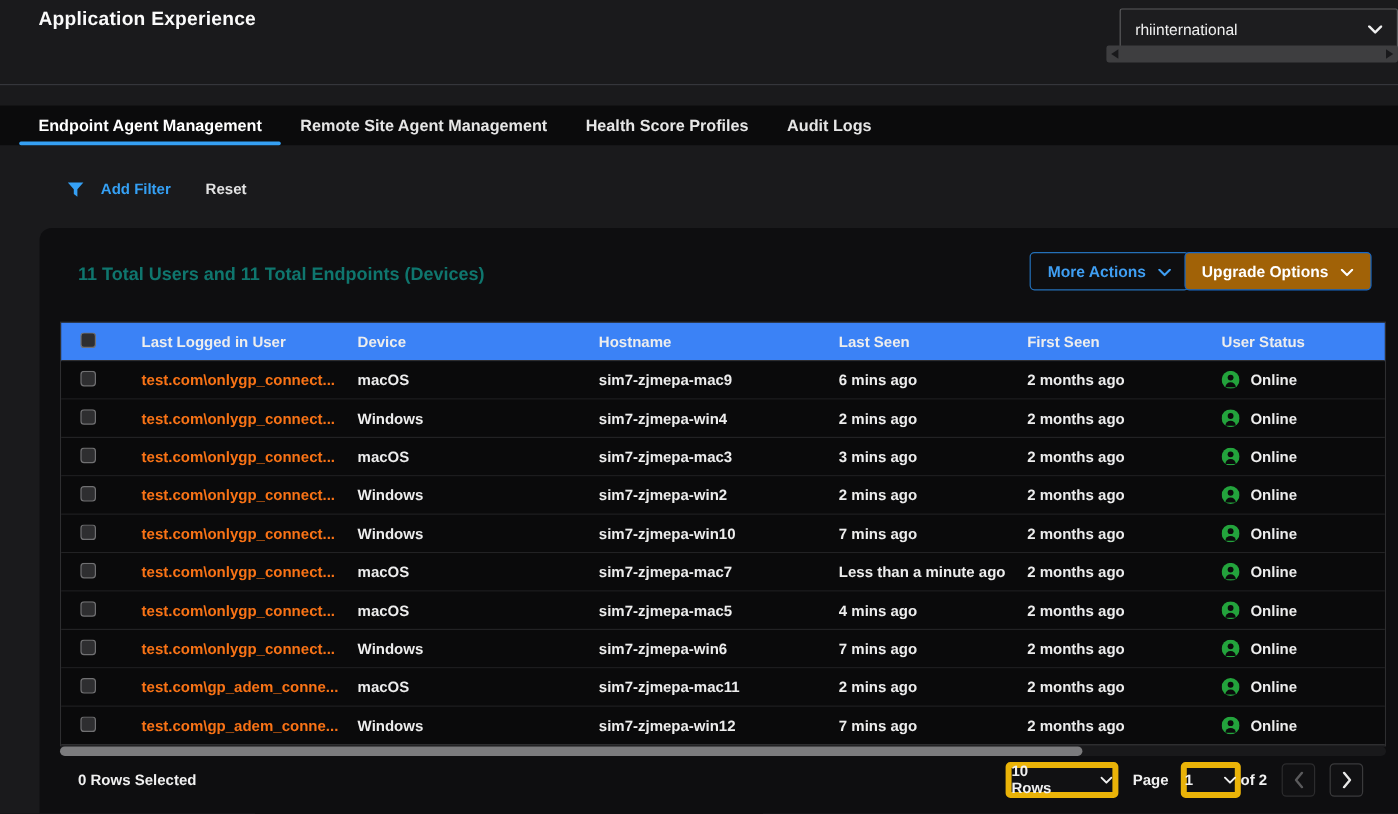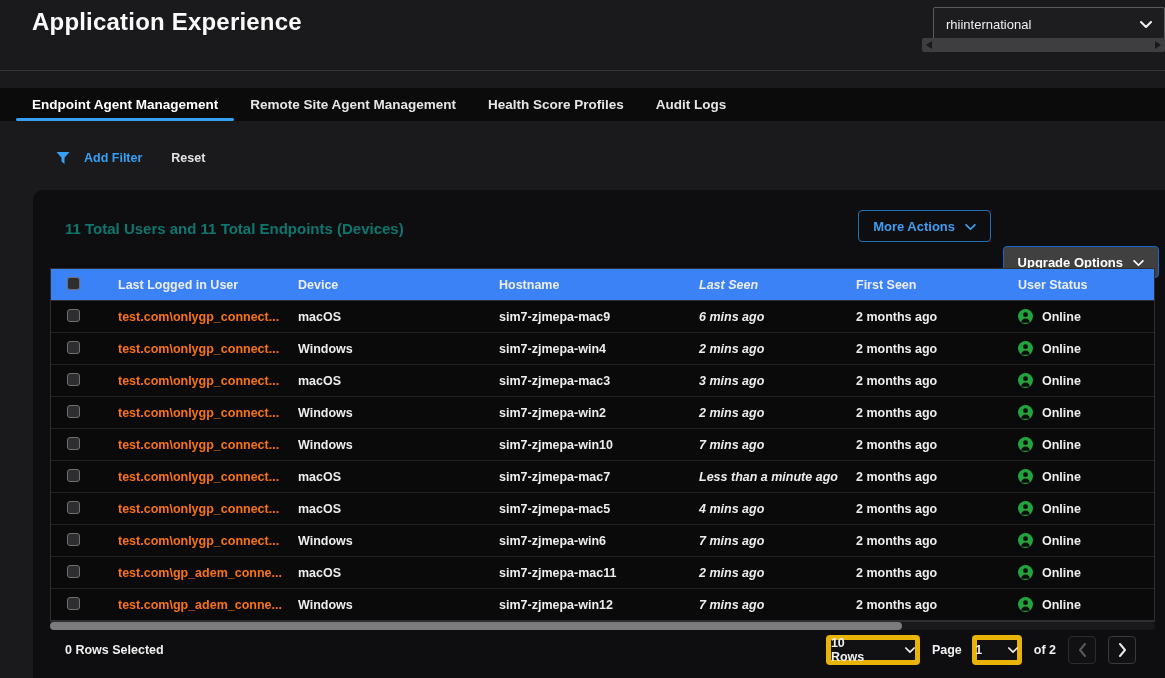--- a/index.html
+++ b/index.html
@@ -2,21 +2,21 @@
 <html><head>
 <meta charset="utf-8">
 <style>
   * { margin:0; padding:0; box-sizing:border-box; }
   html,body { background:#1a1a1c; }
   body { font-family:"Liberation Sans", sans-serif; }
   .screen { position:relative; width:1165px; height:678px; background:#1a1a1c; overflow:hidden; }
 
   
   .app-header { position:absolute; top:0; left:0; right:0; height:71px; border-bottom:1px solid #35363b; }
-  .page-title { position:absolute; left:32px; top:8px; font-size:24px; font-weight:700; color:#fafafa; letter-spacing:.2px; }
+  .page-title { position:absolute; left:32px; top:8px; font-size:16px; font-weight:700; color:#fafafa; letter-spacing:.2px; }
   .tenant-select { position:absolute; right:0; top:7px; width:232px; height:35px; background:#1d1d1f;
     border:1px solid #5b5b5d; border-radius:2px; display:flex; align-items:center; padding:4px 12px;
     color:#f0f0f0; font-size:13px; cursor:pointer; }
   .tenant-select .chev { margin-left:auto; }
   .tenant-scrollbar { position:absolute; right:0; top:38px; width:243px; height:14px; background:#3e3e40;
     border-radius:2px; display:flex; align-items:center; justify-content:space-between; padding:0 4px; }
   .tri { width:0; height:0; border-style:solid; }
   .tri-left  { border-width:4px 6px 4px 0; border-color:transparent #19191b transparent transparent; }
   .tri-right { border-width:4px 0 4px 6px; border-color:transparent transparent transparent #19191b; }
 
@@ -36,34 +36,34 @@
   .reset { margin-left:29px; color:#e3e3e3; font-size:12.5px; font-weight:700; cursor:pointer; }
 
   
   .card { position:absolute; top:190px; left:33px; right:0; bottom:0; background:#0e0e10;
     border-top-left-radius:10px; }
   .summary { position:absolute; left:32px; top:30px; font-size:15px; font-weight:700; color:#0f766e; }
   .btn { display:inline-flex; align-items:center; gap:10px; height:32px; padding:0 14px;
     border-radius:4px; font-size:13px; font-weight:700; cursor:pointer; }
   .btn-more { position:absolute; right:174px; top:20px; background:transparent;
     border:1px solid #2470b8; color:#3f9ef2; }
-  .btn-upgrade { position:absolute; right:6px; top:20px; background:#404040; border:1px solid #1568c9;
-    color:#ffffff;margin-top:36px; }
+  .btn-upgrade { position:absolute; right:22px; top:20px; background:#a16207; border:1px solid #1568c9;
+    color:#ffffff; }
 
   
   .table { position:absolute; left:17px; top:78px; width:1105px; border:1px solid #2e2e30; }
   .tr { display:flex; height:32px; align-items:center; background:#0a0a0b; border-bottom:1px solid #222224; }
   .tr.head { background:#3b82f6; border-bottom:1px solid #2e2e30; }
   .tr:last-child { border-bottom:1px solid #2e2e30; }
   .td { font-size:12.5px; font-weight:700; color:#ededed; white-space:nowrap; overflow:hidden; }
   .td-check { width:52px; padding-left:16px; }
   .td-user { width:181px; padding-left:15px; }
   .td-device { width:200px; padding-left:14px; }
   .td-host { width:200px; padding-left:15px; }
-  .td-lastseen { width:157px; padding-left:15px;font-style:italic; }
+  .td-lastseen { width:157px; padding-left:15px; }
   .td-firstseen { width:157px; padding-left:15px; }
   .td-status { flex:1; padding-left:20px; display:flex; align-items:center; gap:9px; }
   .checkbox { display:inline-block; width:13px; height:13px; border:1.5px solid #707072; border-radius:3px;
     background:#2e2e30; cursor:pointer; }
   .link { color:#f97316; text-decoration:none; cursor:pointer; font-weight:700; }
   .status-icon { display:inline-flex; width:15px; height:15px; }
 
   
   .h-scroll { position:absolute; left:17px; top:432px; width:1105px; height:8px; background:#19191b;
     border-radius:4px; }
@@ -72,21 +72,21 @@
 
   
   .rows-selected { position:absolute; left:32px; top:453px; font-size:12.5px; font-weight:700; color:#f0f0f0; }
   .pager { position:absolute; right:29px; top:445px; display:flex; align-items:center; }
   .pager .sel { display:inline-flex; align-items:center; justify-content:center; gap:26px; height:30px;
     border:5px solid #eab308; border-radius:4px; background:#111113; color:#f0f0f0;
     font-size:12.5px; font-weight:700; cursor:pointer; }
   .rows-per-page { width:94px; }
   .page-label { margin-left:12px; font-size:12.5px; font-weight:700; color:#f0f0f0; }
   .page-select { width:50px; margin-left:10px; }
-  .of-label { margin-left:12px; font-size:12.5px; font-weight:700; color:#f0f0f0; }
+  .of-label { font-size:12.5px; font-weight:700; color:#f0f0f0; }
   .nav-btn { width:28px; height:28px; margin-left:12px; display:inline-flex; align-items:center;
     justify-content:center; border:1px solid #3a3a3c; border-radius:4px; background:#111113; cursor:pointer; }
   .nav-btn.disabled { border-color:#2c2c2e; cursor:default; }
   .nav-btn.disabled svg polyline { stroke:#5a5a5c; }
   .pager .nav-btn:first-of-type { margin-left:18px; }
 </style>
 </head>
 <body>
 
 <div class="screen">

